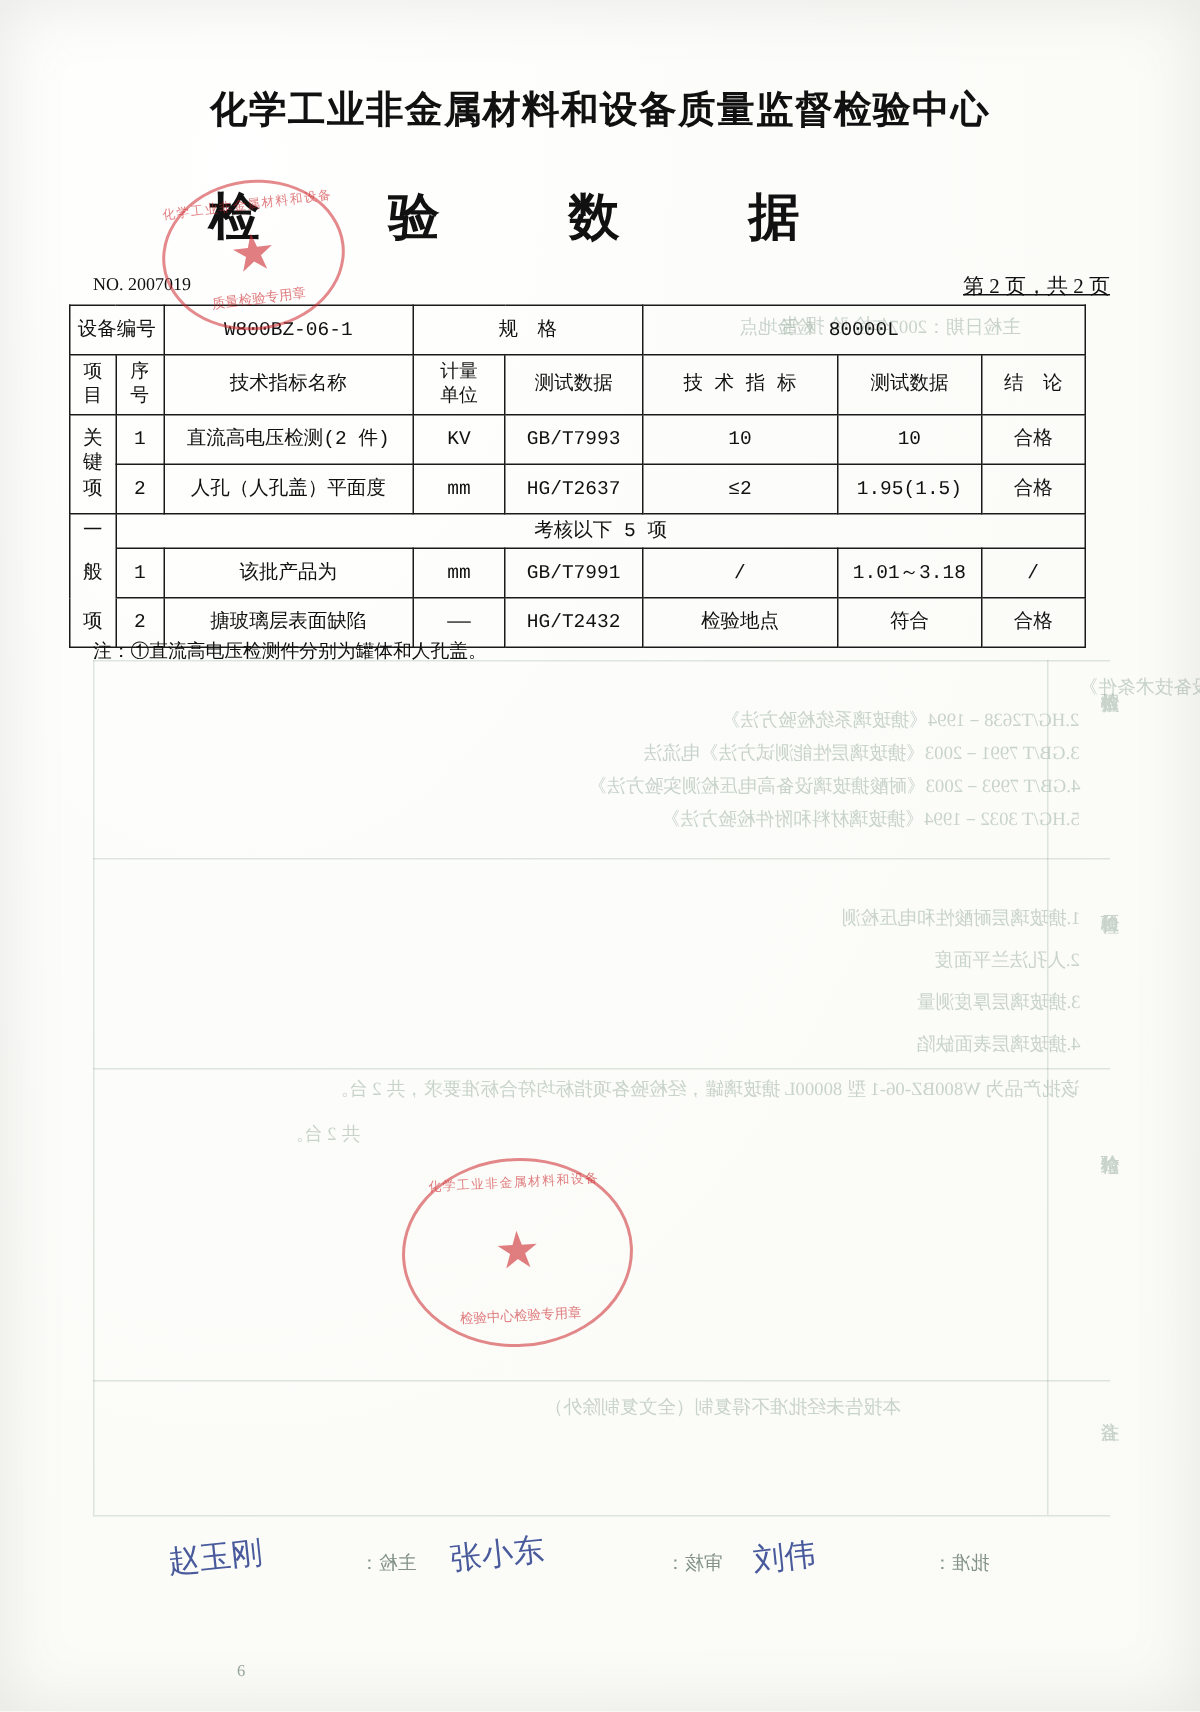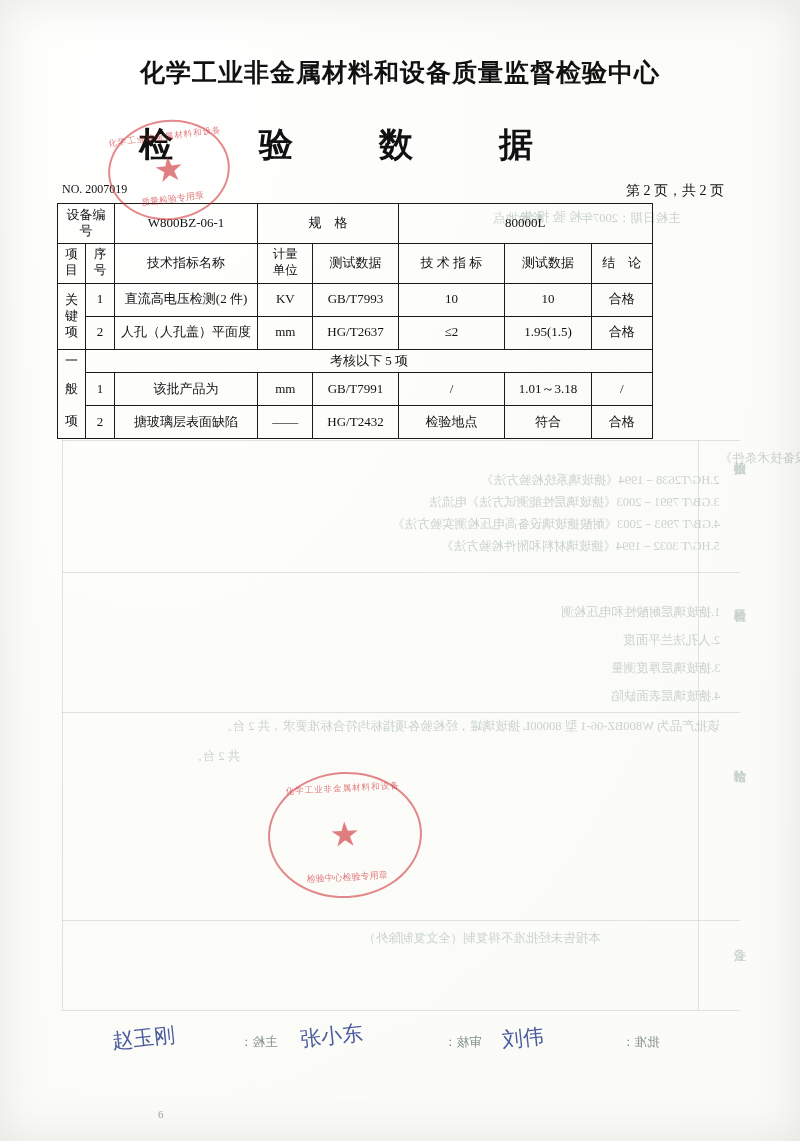--- a/index.html
+++ b/index.html
@@ -61,31 +61,33 @@
   .doc-no {
     position: absolute;
     top: 182px;
     left: 62px;
     font-size: 12px;
     font-family: "Liberation Serif", "DejaVu Serif", serif;
   }
   .page-no {
     position: absolute;
     top: 182px;
-    right: 76px;
+    right: 60px;
     font-size: 14px;
+    text-decoration: underline;
   }
 
   table.main {
     position: absolute;
     top: 203px;
-    left: 57px;
-    width: 596px;
+    left: 46px;
+    width: 678px;
     border-collapse: collapse;
     font-size: 13px;
+    font-family: Liberation Mono, monospace;
   }
   table.main td {
     border: 1px solid #1a1a1a;
     text-align: center;
     vertical-align: middle;
     padding: 3px 2px;
     line-height: 1.25;
   }
   .h-row td { height: 26px; }
   .two-line { line-height: 1.15; font-size: 12.5px; }
@@ -352,20 +354,21 @@
         <td>搪玻璃层表面缺陷</td>
         <td>——</td>
         <td>HG/T2432</td>
         <td>检验地点</td>
         <td>符合</td>
         <td>合格</td>
       </tr>
     </tbody>
   </table>
 
+  <div class="note">注：①直流高电压检测件分别为罐体和人孔盖。</div>
 
   <div class="stamp stamp-1">
     <span class="star">★</span>
     <span class="stamp-top-label">化学工业非金属材料和设备</span>
     <span class="stamp-inner-label">质量检验专用章</span>
   </div>
 
   <div class="stamp stamp-2">
     <span class="star">★</span>
     <span class="stamp-top-label">化学工业非金属材料和设备</span>

